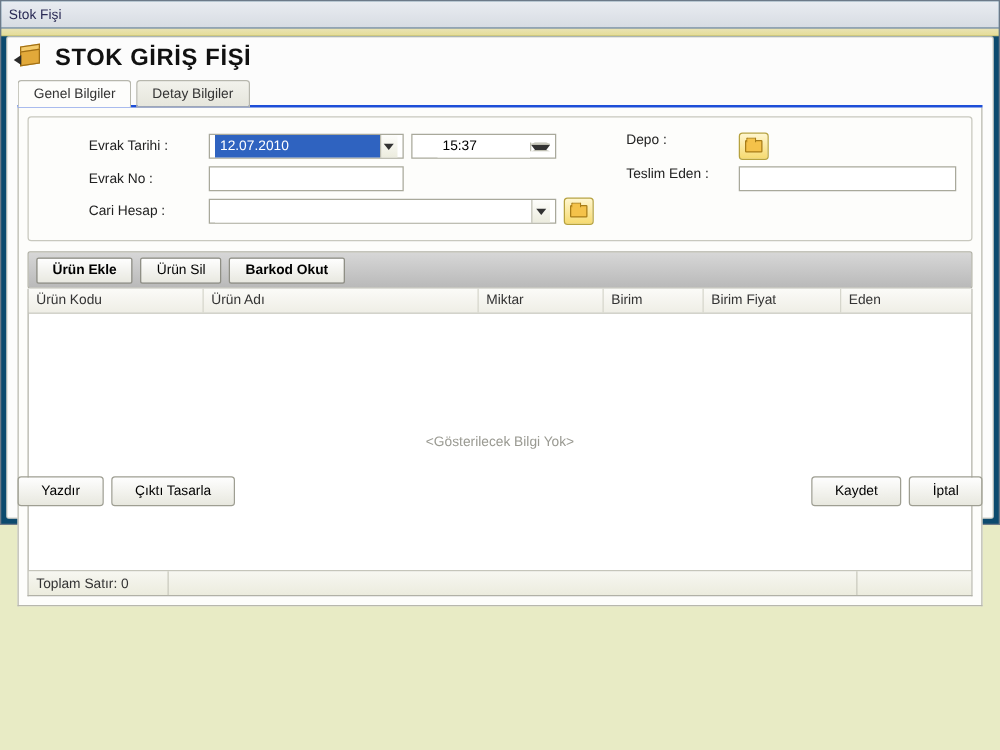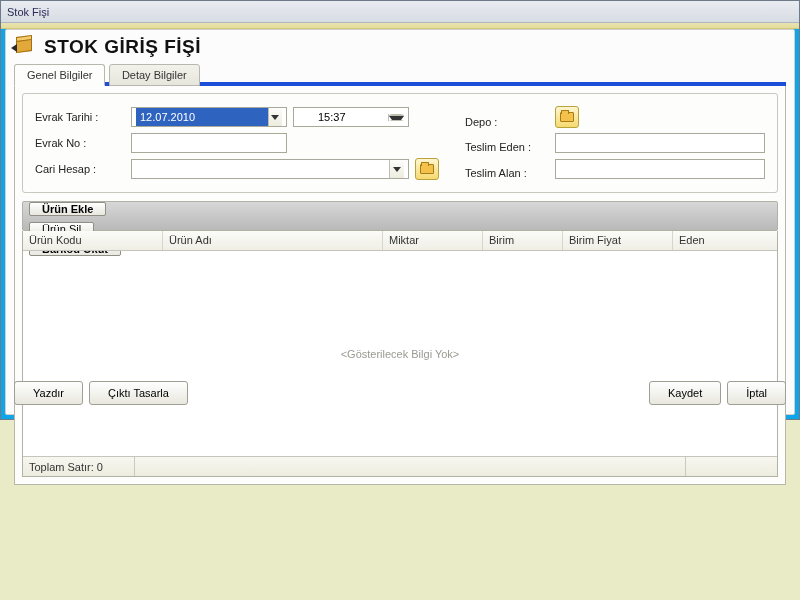--- a/index.html
+++ b/index.html
@@ -1,43 +1,43 @@
 <!DOCTYPE html>
 <html><head>
 <meta charset="utf-8">
 <style>
   * { box-sizing: border-box; font-family: Tahoma, Arial, sans-serif; }
   html, body { margin: 0; padding: 0; }
   body { width: 800px; height: 600px; background: #e8ebc5; overflow: hidden; }
 
-  .window { width: 800px; height: 420px; background: #0ea5e9; border: 1px solid #6c7a89; position: relative; }
+  .window { width: 800px; height: 420px; background: #0c4a6e; border: 1px solid #6c7a89; position: relative; }
   .titlebar { height: 22px; background: linear-gradient(#e9ecf1,#d7dce3); border-bottom: 1px solid #b0b6c0; padding-left: 6px; font-size: 11px; color: #2a2a55; line-height: 22px; }
   .tabstrip-top { height: 6px; background: linear-gradient(#e9e3b4,#e5dd99); border-bottom: 1px solid #cfc97f; }
 
   .content { position: absolute; top: 28px; left: 4px; right: 4px; bottom: 4px; background: #fcfcfc; border: 1px solid #d0d0c8; border-radius: 2px; padding: 6px 8px 8px 8px; }
 
   .header-row { display: flex; align-items: center; gap: 8px; margin-bottom: 6px; }
   .header-icon { width: 22px; height: 22px; position: relative; }
   .header-icon .box3d { position:absolute; left:2px; top:4px; width:16px; height:12px; background:#e2a93a; border:1px solid #a06f16; transform: skewY(-8deg); }
   .header-icon .box3d2 { position:absolute; left:2px; top:0px; width:16px; height:6px; background:#f4cb6b; border:1px solid #a06f16; transform: skewY(-8deg); }
   .header-icon .arrow { position:absolute; left:-3px; top:8px; width:0;height:0;border-top:4px solid transparent;border-bottom:4px solid transparent;border-right:6px solid #2a2a2a;}
   .header-title { font-size: 19px; font-weight: bold; letter-spacing: 0.5px; color: #111; }
 
-  .tabs { position: relative; height: 22px; border-bottom: 4px solid #1d4ed8; margin-bottom: 0; }
+  .tabs { position: relative; height: 22px; border-bottom: 2px solid #1d4ed8; margin-bottom: 0; }
   .tab { display:inline-block; height: 22px; line-height: 21px; padding: 0 12px; font-size: 11px; color:#333; border:1px solid #b7b7ad; background: linear-gradient(#f2f2ec,#e6e6dc); border-top-left-radius:3px; border-top-right-radius:3px; cursor:pointer; position:relative; margin-right:-1px; }
   .tab.active { background:#fdfdfb; border-bottom:1px solid #fdfdfb; z-index:2; }
 
   .tabpage { border:1px solid #b7b7ad; border-top:none; padding:7px; background:#fdfdfb; }
 
   .form-panel { border:1px solid #c8c8be; border-radius:3px; padding:10px 12px; background:#fdfdfb; }
-  .form-row { display:flex; align-items:center; height:26px; gap:6px; }
+  .form-row { display:flex; align-items:center; height:26px; gap:6px;margin-left:36px; }
   .lbl { width:90px; font-size:11px; color:#222; }
   .lbl-r { width:88px; font-size:11px; color:#222; padding-left:4px; }
   .col-left { display:flex; align-items:center; gap:6px; flex:0 0 420px; }
-  .col-right { display:flex; align-items:flex-end; gap:6px; flex:1; }
+  .col-right { display:flex; align-items:flex-start; gap:6px; flex:1; }
 
   input[type=text], .combo, .spinner { height:20px; border:1px solid #a9a99b; background:#fff; font-size:11px; padding:0 4px; }
   .combo { position:relative; display:flex; align-items:center; }
   .combo input { border:none; height:18px; width:100%; outline:none; font-size:11px; padding:0; }
   .combo .arrow-btn { width:16px; height:18px; margin-left:auto; border-left:1px solid #bdbdb0; display:flex; align-items:center; justify-content:center; cursor:pointer; background:linear-gradient(#fdfdfb,#ececde);}
   .tri-down { width:0;height:0;border-left:4px solid transparent;border-right:4px solid transparent;border-top:5px solid #333; }
 
   .date-combo { width:156px; }
   .date-combo input { background:#2f63c0; color:#fff; padding:0 4px; }
   .time-box { width:116px; display:flex;padding-left:20px; }
@@ -45,21 +45,21 @@
   .spin { width:16px; display:flex; flex-direction:column; border-left:1px solid #bdbdb0; }
   .spin div { flex:1; display:flex; align-items:center; justify-content:center; cursor:pointer; background:linear-gradient(#fdfdfb,#ececde); }
   .spin div:first-child { border-bottom:1px solid #bdbdb0; }
   .tri-up { width:0;height:0;border-left:3px solid transparent;border-right:3px solid transparent;border-bottom:4px solid #333; }
   .tri-dn { width:0;height:0;border-left:3px solid transparent;border-right:3px solid transparent;border-top:4px solid #333; }
 
   .icon-btn { width:24px; height:22px; border:1px solid #b7a23e; border-radius:3px; background:linear-gradient(#fff6cf,#f6da6f); display:flex; align-items:center; justify-content:center; cursor:pointer; }
   .folder { width:14px; height:10px; background:#f4c24a; border:1px solid #a87d18; border-radius:1px; position:relative; }
   .folder::before { content:""; position:absolute; top:-3px; left:0; width:6px; height:3px; background:#f4c24a; border:1px solid #a87d18; border-bottom:none; border-radius:1px 1px 0 0;}
 
-  .toolbar { margin-top:8px; height:30px; background:linear-gradient(#d7d7d7,#b9b9b9); border:1px solid #b1b1a6; border-radius:2px; display:flex; align-items:flex-start; gap:6px; padding:0 6px;flex-direction:column; }
+  .toolbar { margin-top:8px; height:30px; background:linear-gradient(#d7d7d7,#b9b9b9); border:1px solid #b1b1a6; border-radius:2px; display:flex; align-items:center; gap:6px; padding:0 6px; }
   .tb-btn { height:21px; padding:0 12px; font-size:11px; border:1px solid #8f8f85; background:linear-gradient(#fefefe,#e8e8e0); border-radius:2px; cursor:pointer; white-space:nowrap; }
   .tb-btn.bold { font-weight:bold; }
 
   .grid { border:1px solid #b1b1a6; border-top:none; height:246px; display:flex; flex-direction:column; background:#fff; }
   .grid-head { height:20px; display:flex; background:linear-gradient(#fbfbf8,#efeee6); border-bottom:1px solid #c5c5ba; font-size:11px; color:#333; }
   .gh { padding:0 6px; line-height:19px; border-right:1px solid #d6d6cc; }
   .grid-body { flex:1; display:flex; align-items:center; justify-content:center; font-size:11px; color:#9a9a92; }
   .grid-foot { height:20px; border-top:1px solid #c5c5ba; background:linear-gradient(#f7f7f1,#ececde); display:flex; align-items:center;justify-content:flex-end;}
   .grid-foot .cell { font-size:11px; color:#333; padding:0 6px; border-right:1px solid #c9c9bd; height:100%; display:flex; align-items:center; width:112px;}
   .grid-foot .filler { flex:1; }
@@ -143,24 +143,20 @@
             <div class="combo" style="width:278px;">
               <input type="text" value="" style="">
               <div class="arrow-btn">
                   <div class="tri-down"></div>
                 </div>
             </div>
             <div class="icon-btn">
                 <div class="folder"></div>
               </div>
           </div>
-          <div class="col-right">
-            <div class="lbl-r">Teslim Alan :</div>
-            <input type="text" style="flex: 1 1 0%;" value="">
-          </div>
         </div>
 
 
       </div>
 
       <div class="toolbar">
         <button class="tb-btn bold">Ürün Ekle</button>
         <button class="tb-btn">Ürün Sil</button>
         <button class="tb-btn bold">Barkod Okut</button>
       </div>

